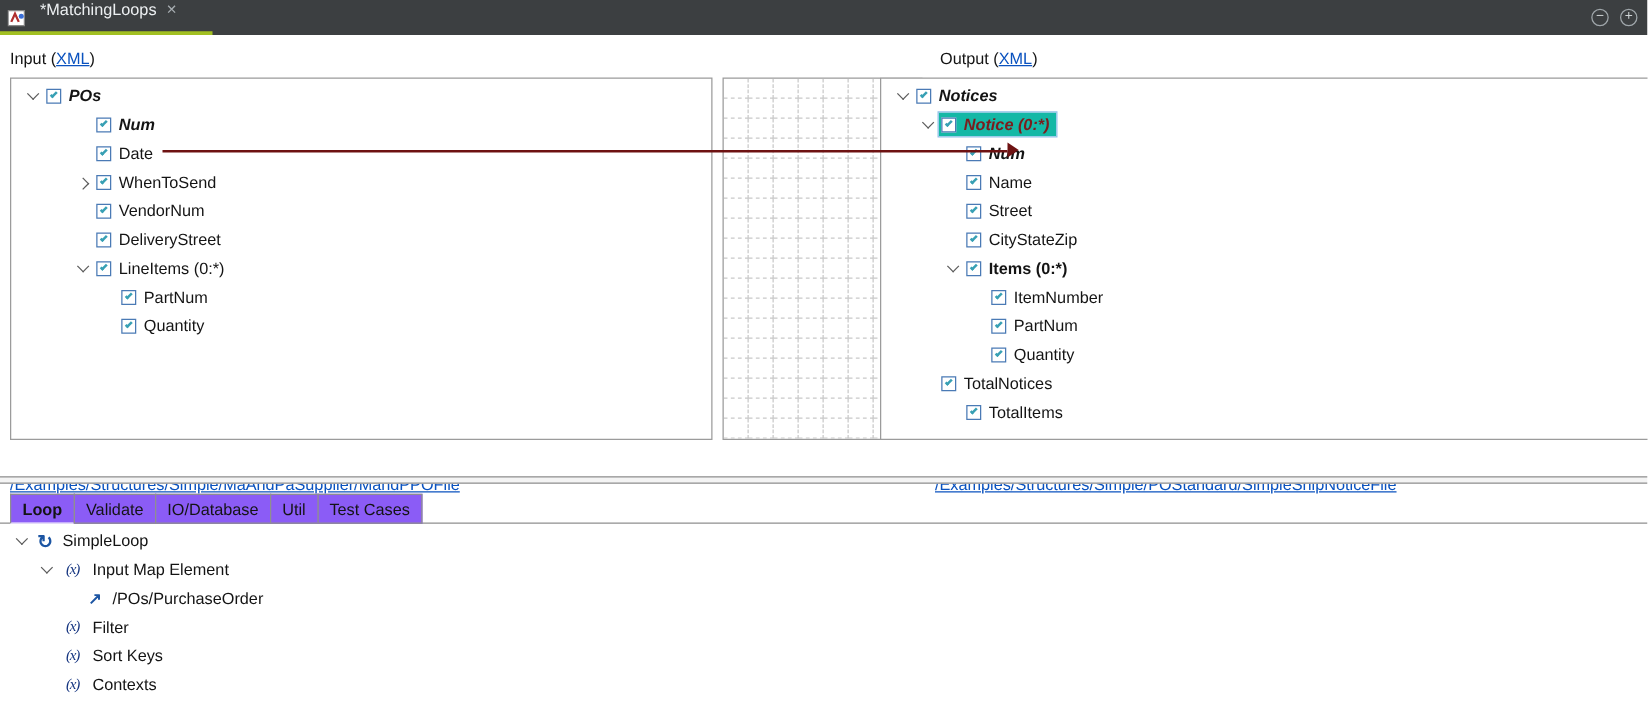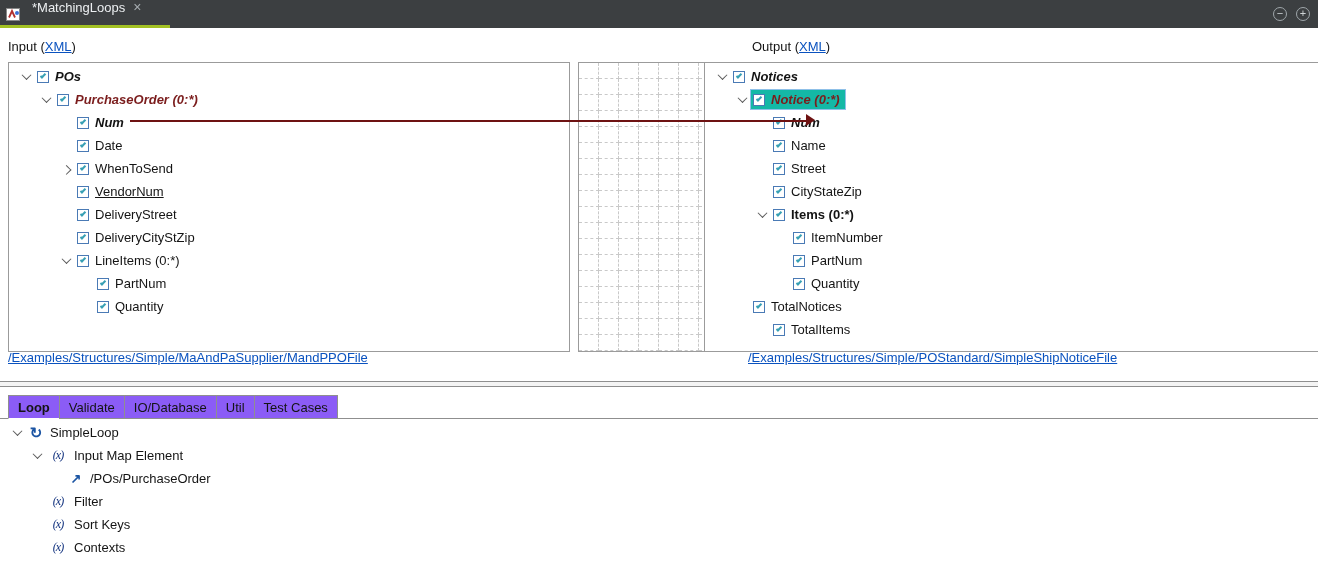--- a/index.html
+++ b/index.html
@@ -44,21 +44,21 @@
   .glyph-icon{margin-right:6px;flex:none;display:inline-flex;align-items:center;justify-content:center}
   .glyph-icon.loop{color:#1c55a3;font-weight:bold;font-size:15px;width:16px}
   .glyph-icon.expr{font-family:"Liberation Serif",serif;font-style:italic;color:#13337f;font-size:12px;width:20px;letter-spacing:-1px}
   .glyph-icon.xpath{color:#1c55a3;font-weight:bold;font-size:13px;width:16px}
 
   
   #map-line{position:absolute;left:130px;top:120px;width:676px;height:2px;background:#6e1212;z-index:6}
   #map-arrow{position:absolute;left:806px;top:114px;width:0;height:0;border-left:9px solid #6e1212;border-top:6px solid transparent;border-bottom:6px solid transparent;z-index:6}
 
   
-  .file-link{position:absolute;top:350px}
+  .file-link{position:absolute;top:380px}
   #input-file-link{left:8px}
   #output-file-link{left:748px}
 
   
   #splitter{position:absolute;left:0;top:381px;width:100%;height:6px;border-top:1px solid #8f8f8f;border-bottom:1px solid #8f8f8f;background:#f4f4f4;cursor:row-resize}
 
   
   #tabline{position:absolute;left:0;top:418px;width:100%;height:1px;background:#8f8f8f}
   #tabstrip{position:absolute;left:8px;top:395px;height:24px;display:flex;z-index:2}
   .btab{display:flex;align-items:center;padding:0 9px;border:1px solid #8f8f8f;background:#8b5cf6;margin-left:-1px;cursor:pointer}
@@ -97,29 +97,20 @@
     <div id="input-tree">
       <div class="tree-row" style="padding-left: 8px;">
         <span class="chev open"></span>
         <span class="lblwrap">
           <span class="el-icon">
             <i></i>
           </span>
           <span class="lbl b">POs</span>
         </span>
       </div>
-      <div class="tree-row" style="padding-left: 28px;">
-        <span class="chev open"></span>
-        <span class="lblwrap">
-          <span class="el-icon">
-            <i></i>
-          </span>
-          <span class="lbl b red">PurchaseOrder (0:*)</span>
-        </span>
-      </div>
       <div class="tree-row" style="padding-left: 48px;">
         <span class="chev none"></span>
         <span class="lblwrap">
           <span class="el-icon">
             <i></i>
           </span>
           <span class="lbl b">Num</span>
         </span>
       </div>
       <div class="tree-row" style="padding-left: 48px;">
@@ -133,45 +124,36 @@
       </div>
       <div class="tree-row" style="padding-left: 48px;">
         <span class="chev closed"></span>
         <span class="lblwrap">
           <span class="el-icon">
             <i></i>
           </span>
           <span class="lbl">WhenToSend</span>
         </span>
       </div>
-      <div class="tree-row" style="padding-left: 48px; text-decoration: underline;">
+      <div class="tree-row" style="padding-left: 48px;">
         <span class="chev none"></span>
         <span class="lblwrap">
           <span class="el-icon">
             <i></i>
           </span>
           <span class="lbl">VendorNum</span>
         </span>
       </div>
       <div class="tree-row" style="padding-left: 48px;">
         <span class="chev none"></span>
         <span class="lblwrap">
           <span class="el-icon">
             <i></i>
           </span>
           <span class="lbl">DeliveryStreet</span>
-        </span>
-      </div>
-      <div class="tree-row" style="padding-left: 48px;">
-        <span class="chev none"></span>
-        <span class="lblwrap">
-          <span class="el-icon">
-            <i></i>
-          </span>
-          <span class="lbl">DeliveryCityStZip</span>
         </span>
       </div>
       <div class="tree-row" style="padding-left: 48px;">
         <span class="chev open"></span>
         <span class="lblwrap">
           <span class="el-icon">
             <i></i>
           </span>
           <span class="lbl">LineItems (0:*)</span>
         </span>

